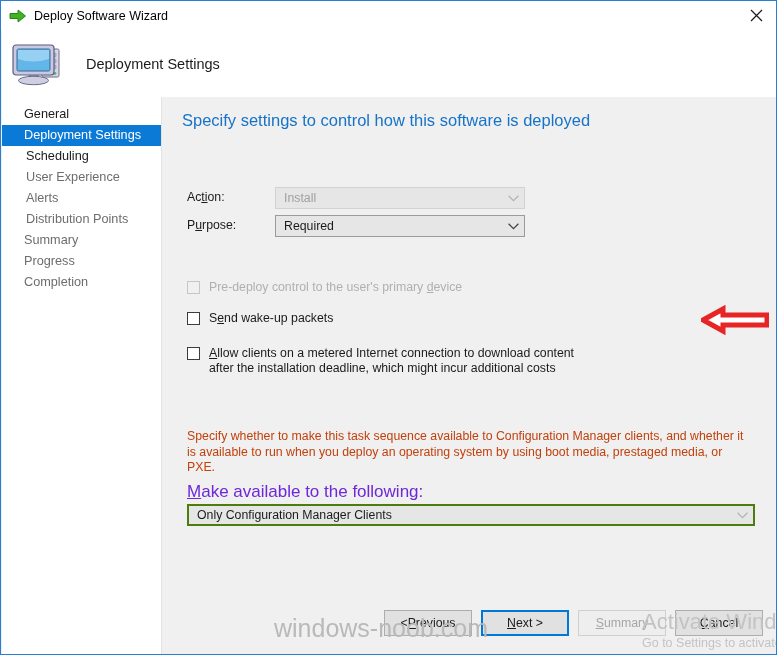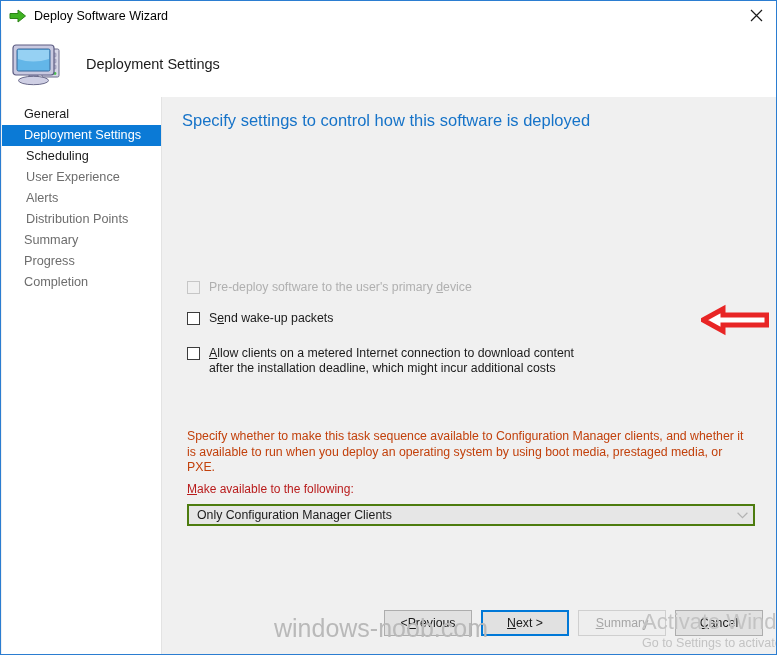--- a/index.html
+++ b/index.html
@@ -215,22 +215,22 @@
     width: 560px;
     font-size: 12.3px;
     color: #c2410c;
     line-height: 15.5px;
   }
 
   
   #make-available-label {
     position: absolute;
     left: 24px; top: 385px;
-    font-size: 12px;
-    color: #b91c1c;
+    font-size: 17px;
+    color: #6d28d9;
     white-space: nowrap;
   }
   #make-available-combo {
     position: absolute;
     left: 24px; top: 407px;
     width: 568px;
     height: 22px;
     box-sizing: border-box;
     border: 2px solid #4d7c0f;
     background: #e6e6e6;
@@ -352,29 +352,51 @@
     <div class="nav-item lvl2">Distribution Points</div>
     <div class="nav-item">Summary</div>
     <div class="nav-item">Progress</div>
     <div class="nav-item">Completion</div>
   </div>
 
   <div id="content">
 
     <div id="page-heading">Specify settings to control how this software is deployed</div>
 
-
+    <div class="field-row" style="top:90px;">
+      <span class="field-label"><span>Ac</span><span class="u">ti</span><span>on:</span></span>
+      <div class="combo disabled">
+        <span class="combo-value">Install</span>
+        <span class="combo-arrow">
+          <svg class="chev" width="11" height="7" viewBox="0 0 11 7">
+              <path d="M0.6 0.8 L5.5 5.6 L10.4 0.8" stroke="#b3b3b3" stroke-width="1.2" fill="none"></path>
+            </svg>
+        </span>
+      </div>
+    </div>
+
+    <div class="field-row" style="top:118px;">
+      <span class="field-label"><span>P</span><span class="u">u</span><span>rpose:</span></span>
+      <div class="combo">
+        <span class="combo-value">Required</span>
+        <span class="combo-arrow">
+          <svg class="chev" width="11" height="7" viewBox="0 0 11 7">
+              <path d="M0.6 0.8 L5.5 5.6 L10.4 0.8" stroke="#454545" stroke-width="1.3" fill="none"></path>
+            </svg>
+        </span>
+      </div>
+    </div>
 
     <svg id="red-arrow-annotation" viewBox="0 0 68 32">
       <path d="M2 16 L22 5 L22 11 L66 11 L66 21 L22 21 L22 27 Z" fill="#ffffff" stroke="#e82525" stroke-width="5" stroke-linejoin="miter"></path>
     </svg>
 
     <div class="check-row" style="top:183px;">
       <span class="checkbox disabled"></span>
-      <span class="check-label disabled"><span>Pre-deploy software to the user's primary </span><span class="u">d</span><span>evice</span></span>
+      <span class="check-label disabled"><span>Pre-deploy control to the user's primary </span><span class="u">d</span><span>evice</span></span>
     </div>
 
     <div class="check-row" style="top:214px;">
       <span class="checkbox"></span>
       <span class="check-label"><span>S</span><span class="u">e</span><span>nd wake-up packets</span></span>
     </div>
 
     <div class="check-row" style="top:249px; width:390px;">
       <span class="checkbox"></span>
       <span class="check-label"><span class="u">A</span><span>llow clients on a metered Internet connection to download content after the installation deadline, which might incur additional costs</span></span>

